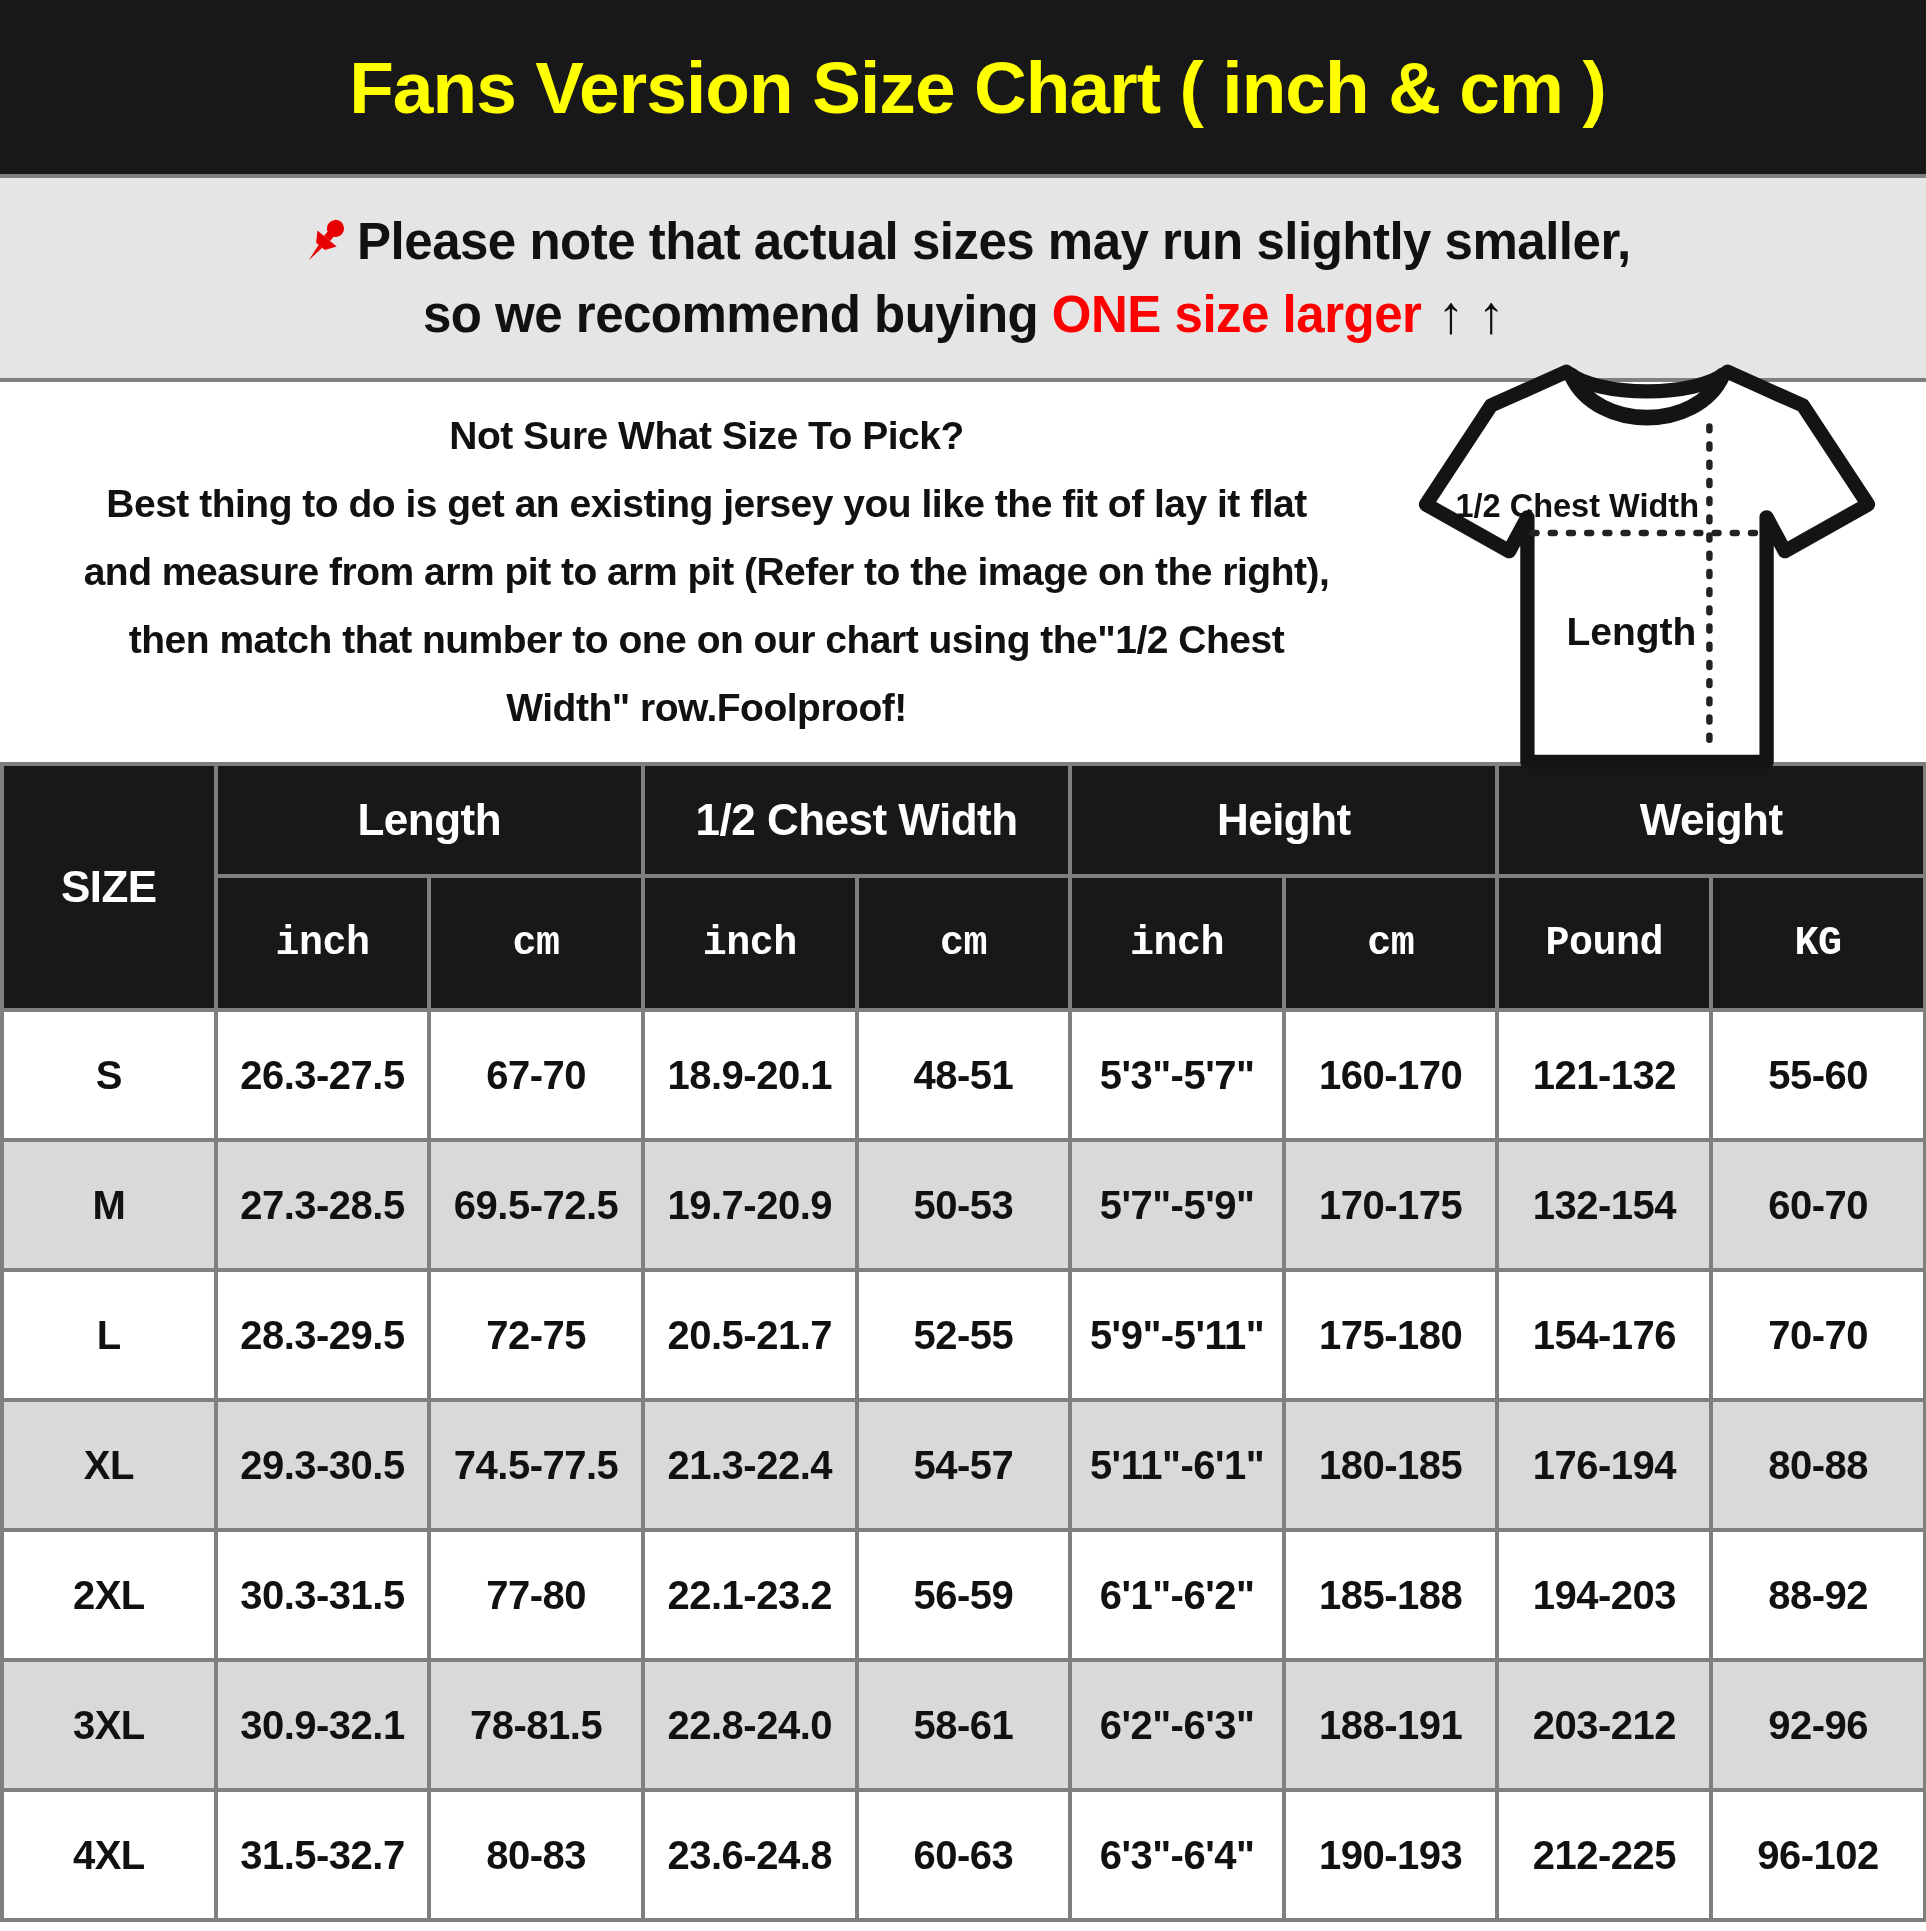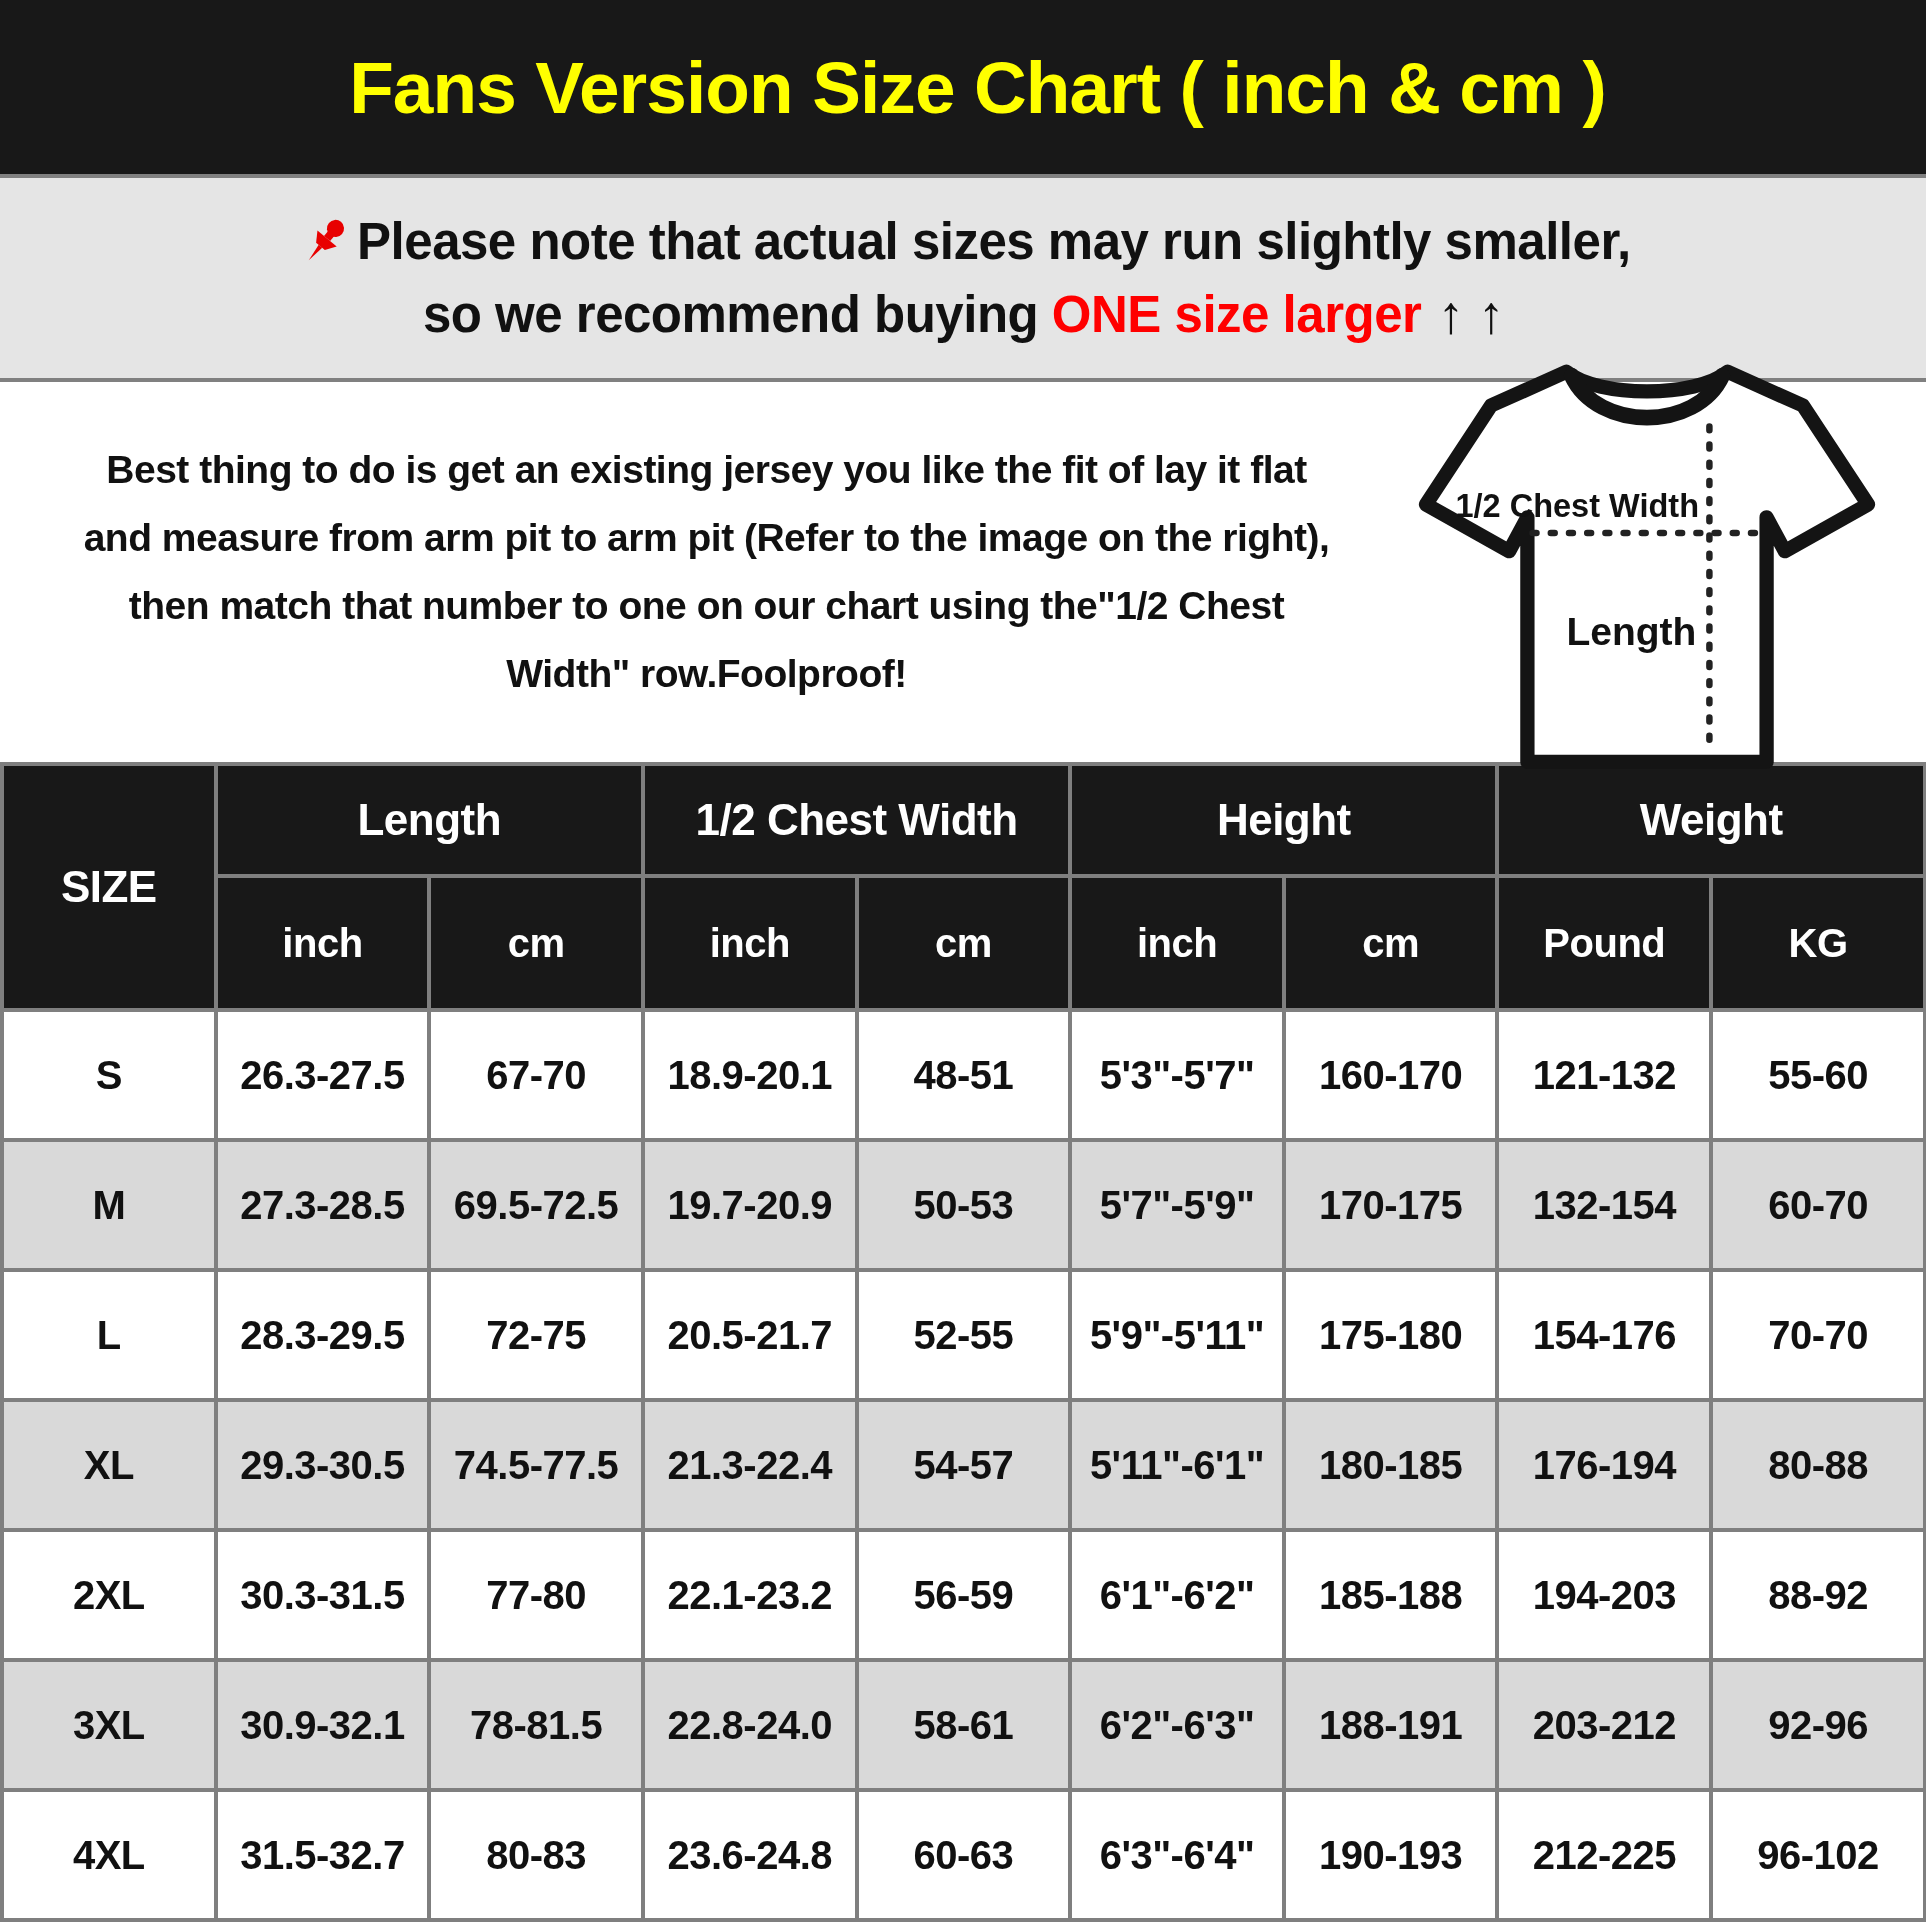--- a/index.html
+++ b/index.html
@@ -79,21 +79,21 @@
     border: 4.6px solid #7F7F7F;
     text-align: center;
     vertical-align: middle;
     padding: 0;
     letter-spacing: -0.5px;
     white-space: nowrap;
     overflow: hidden;
   }
   .size-table thead th { background: #181818; color: #ffffff; }
   .group-row th { height: 112px; font-size: 44px; }
-  .unit-row th  { height: 134px; font-size: 40px; }
+  .unit-row th  { height: 134px; font-size: 40px; font-family: Liberation Mono, monospace; }
   .size-table tbody tr { height: 130px; font-size: 40px; background: #ffffff; }
   .size-table tbody tr.alt { background: #D9D9D9; }
 </style>
 </head>
 <body>
 
 <div class="page">
 
   <div class="title-band">
     <div class="title">Fans Version Size Chart ( inch &amp; cm )</div>
@@ -115,20 +115,21 @@
     </div>
     <div class="note-line">
       <span>so we recommend buying </span>
       <span class="red-highlight">ONE size larger</span>
       <span class="arrows">↑ ↑</span>
     </div>
   </div>
 
   <div class="info-section">
     <div class="guide">
+      <div>Not Sure What Size To Pick?</div>
       <div>Best thing to do is get an existing jersey you like the fit of lay it flat</div>
       <div>and measure from arm pit to arm pit (Refer to the image on the right),</div>
       <div>then match that number to one on our chart using the"1/2 Chest</div>
       <div>Width" row.Foolproof!</div>
     </div>
     <div class="shirt-wrap">
       <svg viewBox="0 0 360 340" aria-hidden="true">
 
         <path d="M118,16 C142,36 218,36 242,16 L300,42 L350,118 L286,154 L272,128 L272,316 L88,316 L88,128 L74,154 L10,118 L60,42 Z" fill="#ffffff" stroke="#141414" stroke-width="11" stroke-linejoin="round"></path>
 

